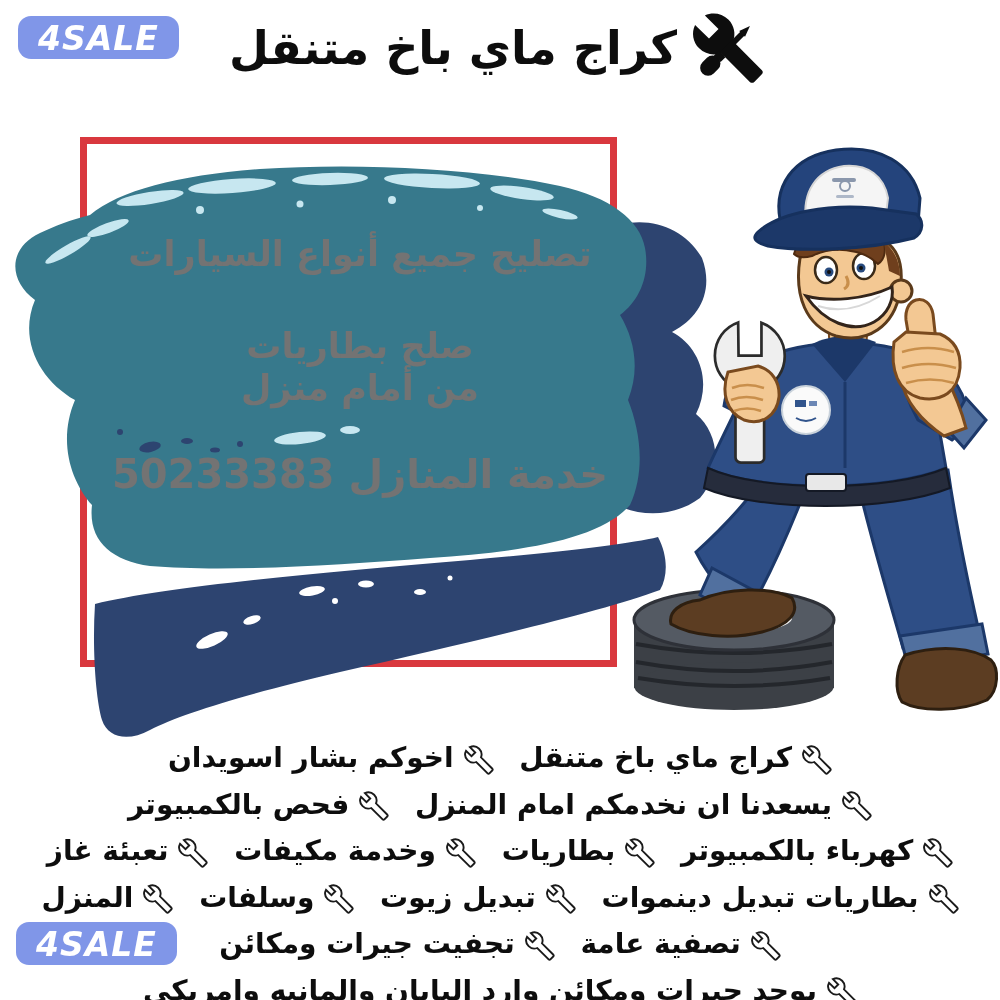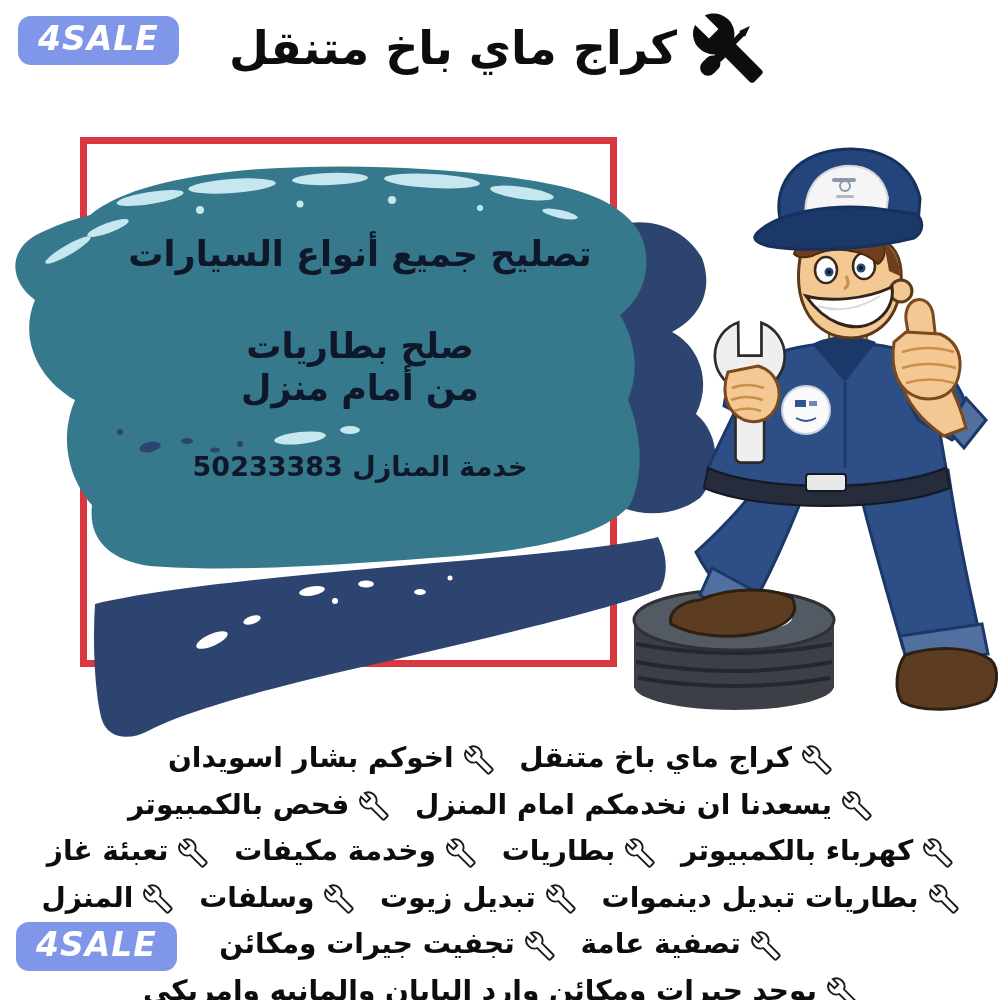--- a/index.html
+++ b/index.html
@@ -1,38 +1,38 @@
 <!DOCTYPE html>
 <html><head>
 <meta charset="utf-8">
 <style>
   html,body{margin:0;padding:0;background:#fff;}
   .canvas{position:relative;width:1000px;height:1000px;background:#fff;overflow:hidden;
           font-family:"DejaVu Sans",sans-serif;}
   
   .badge{position:absolute;background:#8096E8;color:#fff;font-weight:bold;font-style:italic;
-         font-size:33px;letter-spacing:1px;padding:3px 20px 7px 20px;border-radius:13px;text-align:center;}
+         font-size:33px;letter-spacing:1px;padding:3px 20px 1px 20px;border-radius:13px;text-align:center;}
   .badge-top{left:18px;top:16px;z-index:4;}
   .badge-bottom{left:16px;top:922px;z-index:4;}
   
   .header{position:absolute;top:10px;left:0;right:0;display:flex;justify-content:center;
           align-items:center;gap:8px;direction:rtl;z-index:3;}
   .header h1{margin:0;font-size:46px;font-weight:bold;color:#0d0d0d;}
   
   .red-box{position:absolute;left:80px;top:137px;width:537px;height:530px;
            border:7px solid #D9383E;box-sizing:border-box;z-index:1;}
   .art{position:absolute;left:0;top:0;z-index:2;}
   
   .splash-text{position:absolute;left:110px;top:0;width:500px;height:600px;z-index:3;
-               direction:rtl;text-align:center;color:#0f172a;font-weight:bold;}
+               direction:rtl;text-align:center;color:#737373;font-weight:bold;}
   .splash-text div{position:absolute;left:0;width:100%;}
   .st1{top:234px;font-size:35px;}
   .st2{top:326px;font-size:35px;}
   .st3{top:368px;font-size:35px;}
-  .st4{top:451px;font-size:27px;}
+  .st4{top:451px;font-size:40px;}
   
   .services{position:absolute;left:0;right:0;top:737px;z-index:5;direction:rtl;
             text-align:center;color:#0d0d0d;font-weight:bold;}
   .sline{font-size:28px;line-height:41px;white-space:nowrap;}
   .seg{display:inline-flex;align-items:center;gap:10px;margin:0 8px;}
   .seg .wr{width:30px;height:30px;flex:none;transform:translateY(2px);}
 </style>
 </head>
 <body>
 

